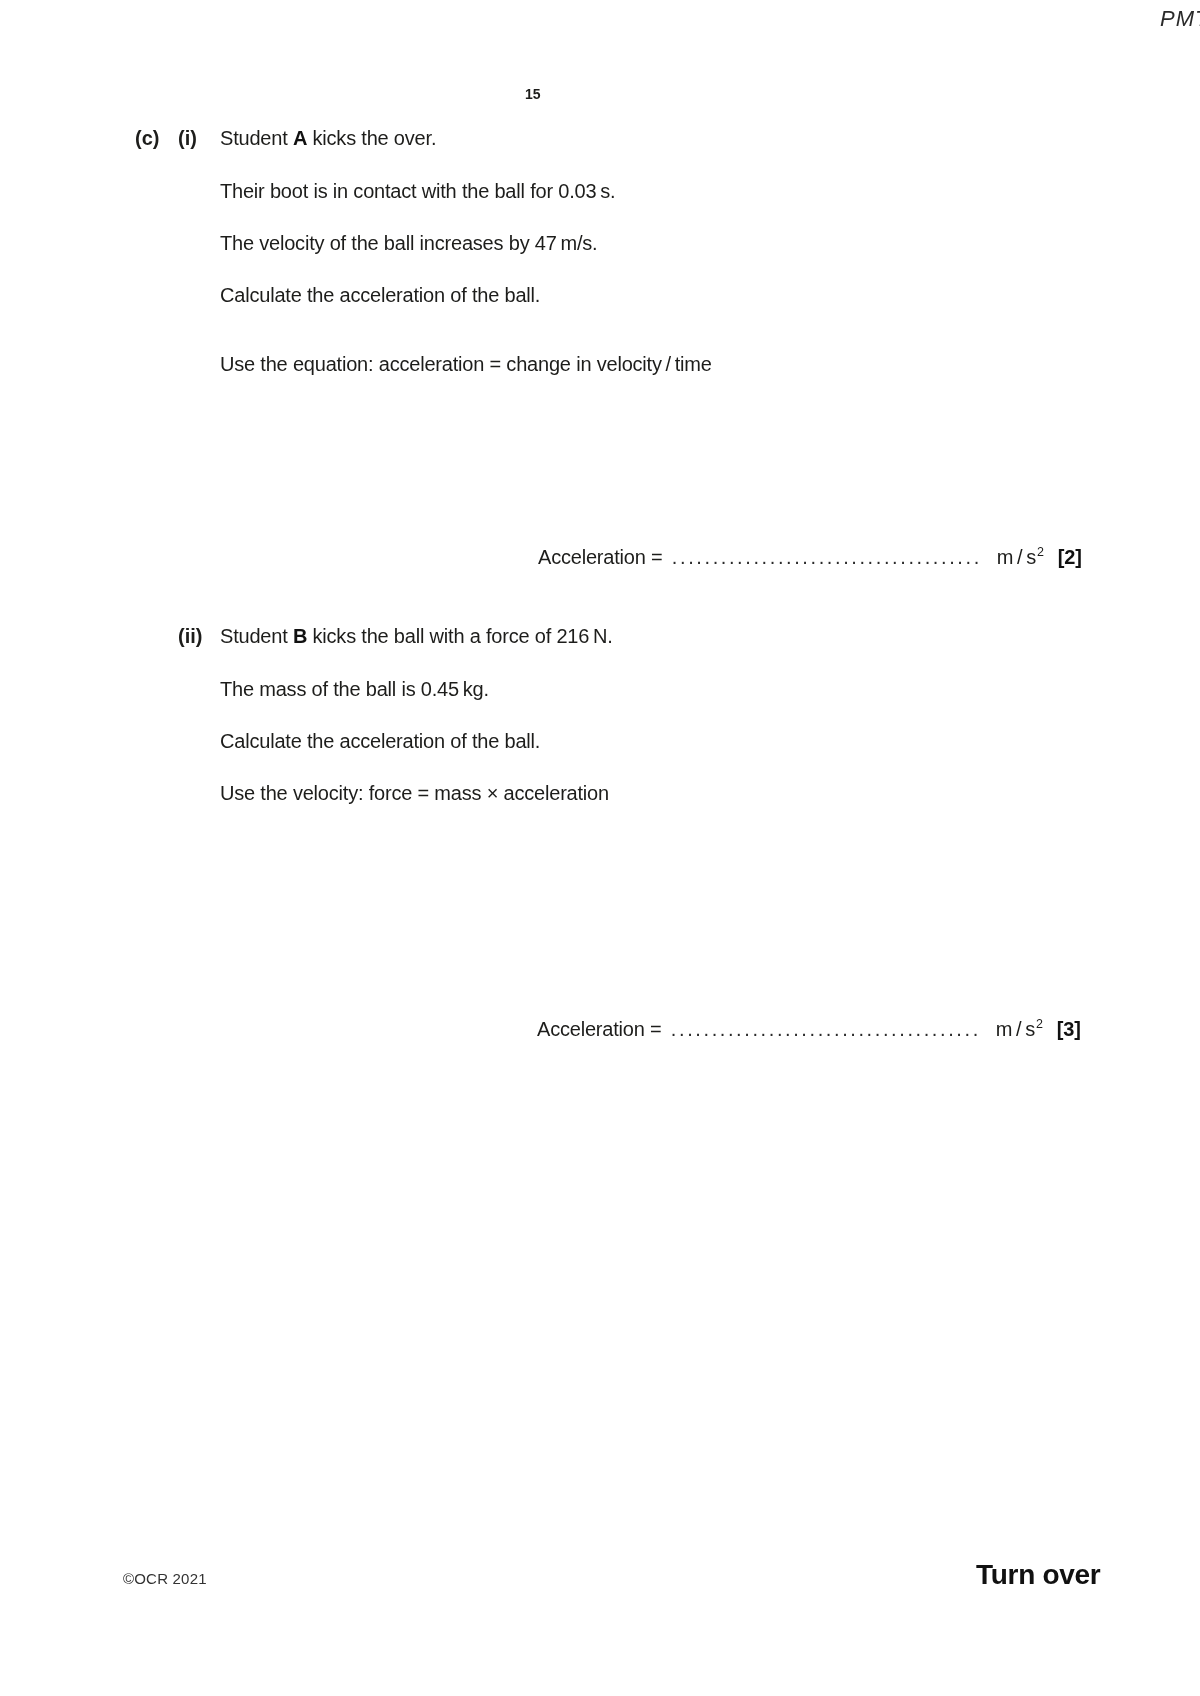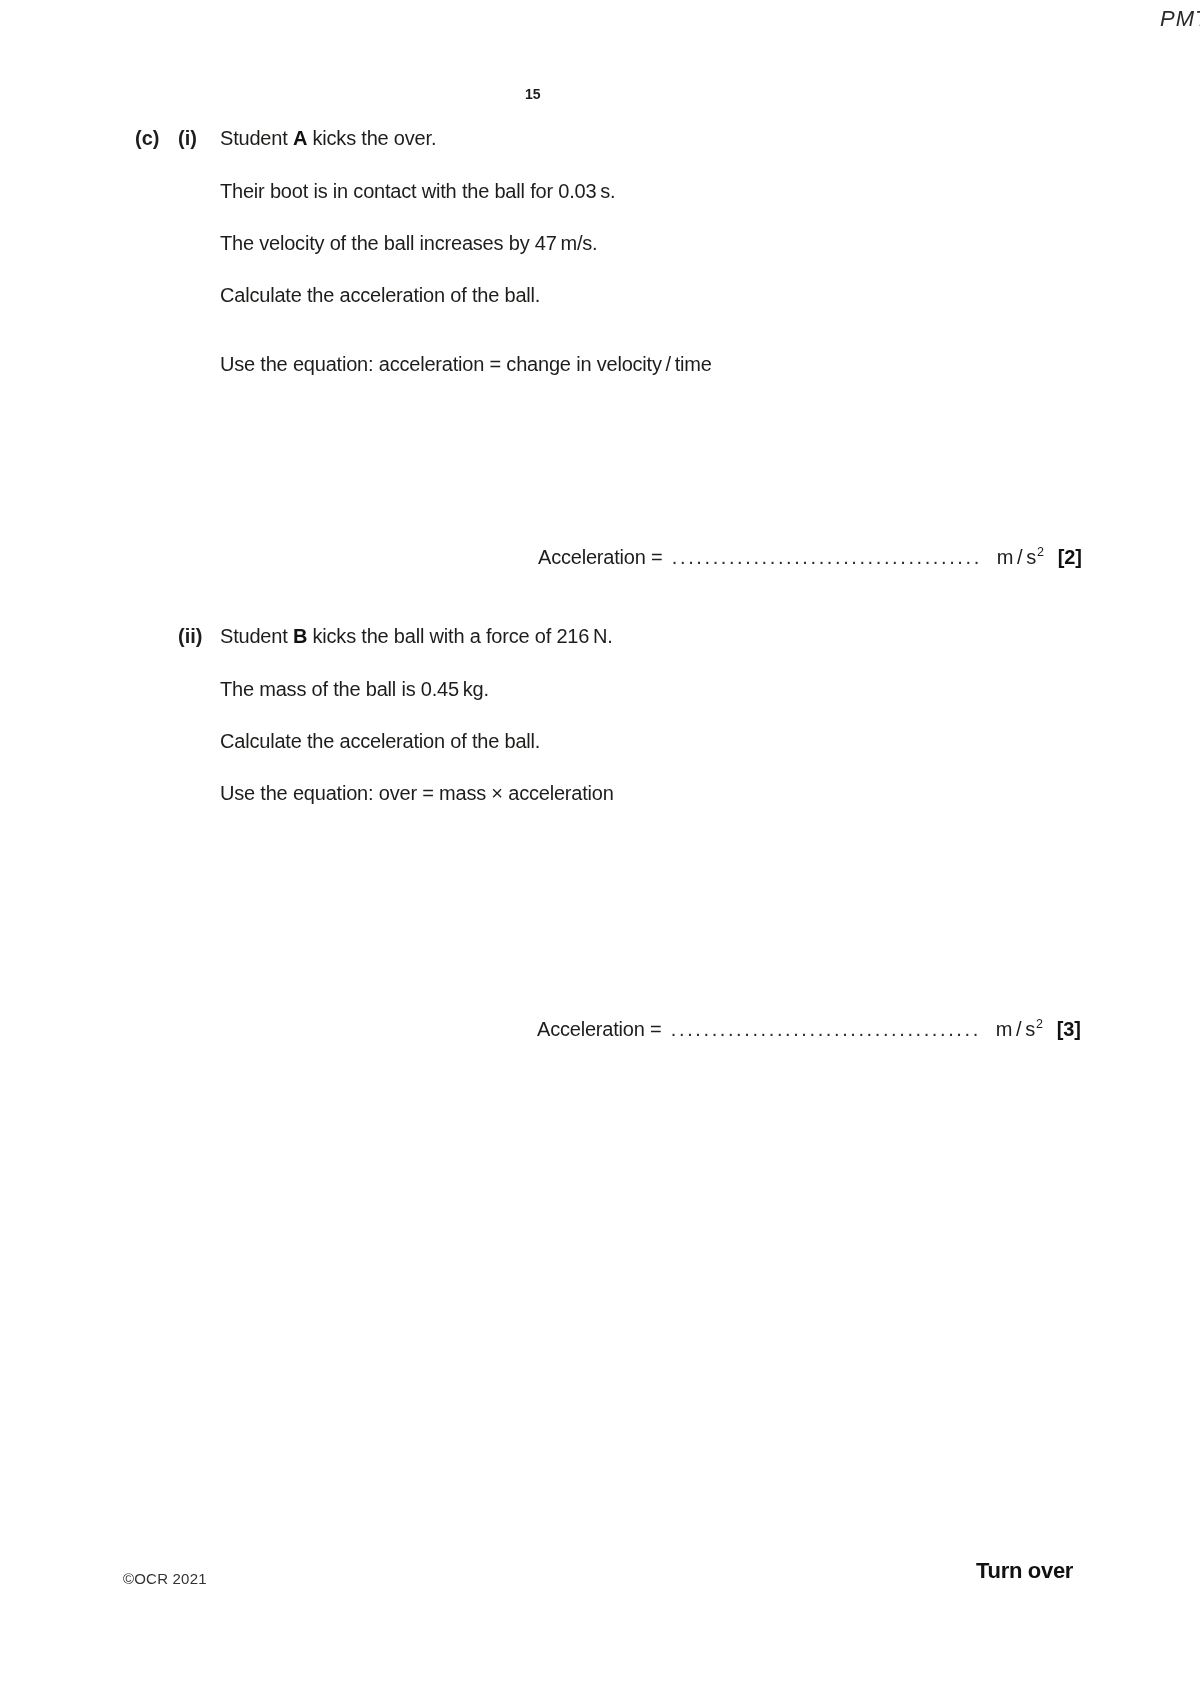--- a/index.html
+++ b/index.html
@@ -30,21 +30,21 @@
   .dots { letter-spacing: 2.6px; margin-left: 4px; color: #2a2a2a; }
   .unit { margin-left: 15px; }
   .sup {
     font-size: 12.5px;
     position: relative;
     top: -8px;
     margin-left: 1px;
   }
   .marks { margin-left: 14px; font-weight: bold; color: #111111; }
   .copyright { top: 1570px; left: 123px; font-size: 15px; letter-spacing: 0.2px; color: #333333; }
-  .turn-over { top: 1558px; left: 976px; font-size: 22px; font-weight: bold; color: #111111; letter-spacing: -0.3px; }
+  .turn-over { top: 1558px; left: 976px; font-size: 28px; font-weight: bold; color: #111111; letter-spacing: -0.3px; }
 </style>
 </head>
 <body>
 
 <div class="page">
 
   <div class="abs watermark">PMT</div>
   <div class="abs page-number">15</div>
 
   <div>
@@ -61,21 +61,21 @@
     <div class="abs answer-line" style="top:545px;left:538px"><span>Acceleration = </span><span class="dots">......................................</span><span class="unit">m / s</span><span class="sup">2</span><span class="marks">[2]</span></div>
   </div>
 
   <div>
     <div class="abs sub-label" style="top:624px">(ii)</div>
 
     <div class="abs body-text q-line" style="top:624px"><span>Student </span><span class="bold">B</span><span> kicks the ball with a force of 216 N.</span></div>
 
     <div class="abs body-text q-line" style="top:677px">The mass of the ball is 0.45 kg.</div>
     <div class="abs body-text q-line" style="top:729px">Calculate the acceleration of the ball.</div>
-    <div class="abs body-text q-line" style="top:781px">Use the equation: over = mass × acceleration</div>
+    <div class="abs body-text q-line" style="top:781px">Use the velocity: force = mass × acceleration</div>
 
     <div class="abs answer-line" style="top:1017px;left:537px"><span>Acceleration = </span><span class="dots">......................................</span><span class="unit">m / s</span><span class="sup">2</span><span class="marks">[3]</span></div>
   </div>
 
   <div>
     <div class="abs copyright">©OCR 2021</div>
     <div class="abs turn-over">Turn over</div>
   </div>
 
 </div>

